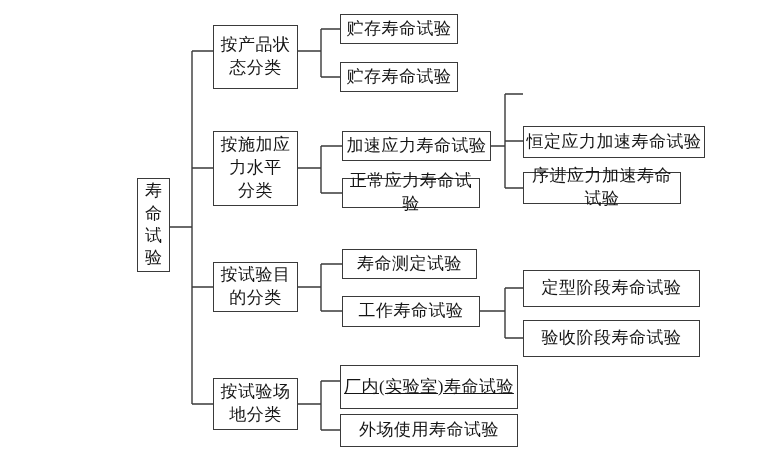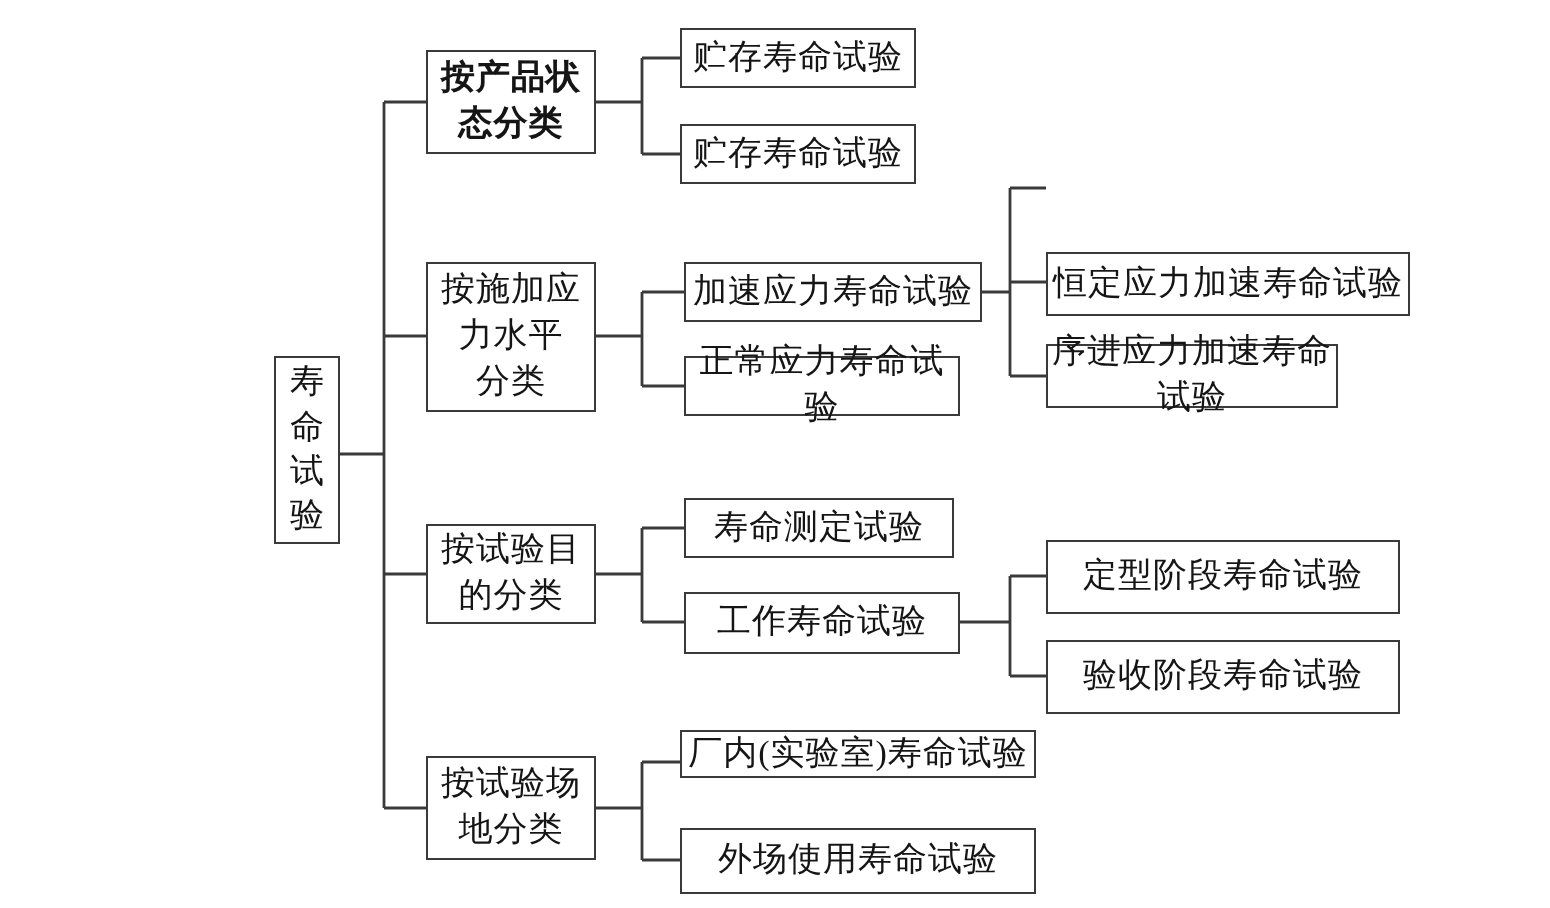--- a/index.html
+++ b/index.html
@@ -27,37 +27,37 @@
     display: flex;
     align-items: center;
     justify-content: center;
     text-align: center;
     white-space: pre-line;
     letter-spacing: 0.5px;
   }
   
   #n-root { left: 137px; top: 178px; width: 33px; height: 94px; line-height: 1.32; letter-spacing: 0; }
   
-  #n-g1 { left: 213px; top: 25px;  width: 85px; height: 52px; font-weight: bold; }
+  #n-g1 { left: 213px; top: 25px;  width: 85px; height: 64px; }
   #n-g2 { left: 213px; top: 131px; width: 85px; height: 75px; }
   #n-g3 { left: 213px; top: 262px; width: 85px; height: 50px; }
   #n-g4 { left: 213px; top: 378px; width: 85px; height: 52px; }
   
   #n-c11 { left: 340px; top: 14px;  width: 118px; height: 30px; }
   #n-c12 { left: 340px; top: 62px;  width: 118px; height: 30px; }
   #n-c21 { left: 342px; top: 131px; width: 149px; height: 30px; }
   #n-c22 { left: 342px; top: 178px; width: 138px; height: 30px; }
   #n-c31 { left: 342px; top: 249px; width: 135px; height: 30px; }
   #n-c32 { left: 342px; top: 296px; width: 138px; height: 31px; }
-  #n-c41 { left: 340px; top: 365px; width: 178px; height: 24px; }
+  #n-c41 { left: 340px; top: 365px; width: 178px; height: 44px; text-decoration: underline; }
   #n-c42 { left: 340px; top: 414px; width: 178px; height: 33px; }
   
   #n-d21 { left: 523px; top: 78px;  width: 182px; height: 32px; margin-top: 48px; }
   #n-d22 { left: 523px; top: 125px; width: 182px; height: 32px; }
-  #n-d23 { left: 523px; top: 172px; width: 146px; height: 32px; }
+  #n-d23 { left: 523px; top: 172px; width: 158px; height: 32px; }
   #n-d31 { left: 523px; top: 270px; width: 177px; height: 37px; }
   #n-d32 { left: 523px; top: 320px; width: 177px; height: 37px; }
 </style>
 </head>
 <body>
 
 <div class="canvas">
 
   <svg class="connectors" viewBox="0 0 775 454" xmlns="http://www.w3.org/2000/svg">
     <g fill="none" stroke="#3a3a3a" stroke-width="1.4">

